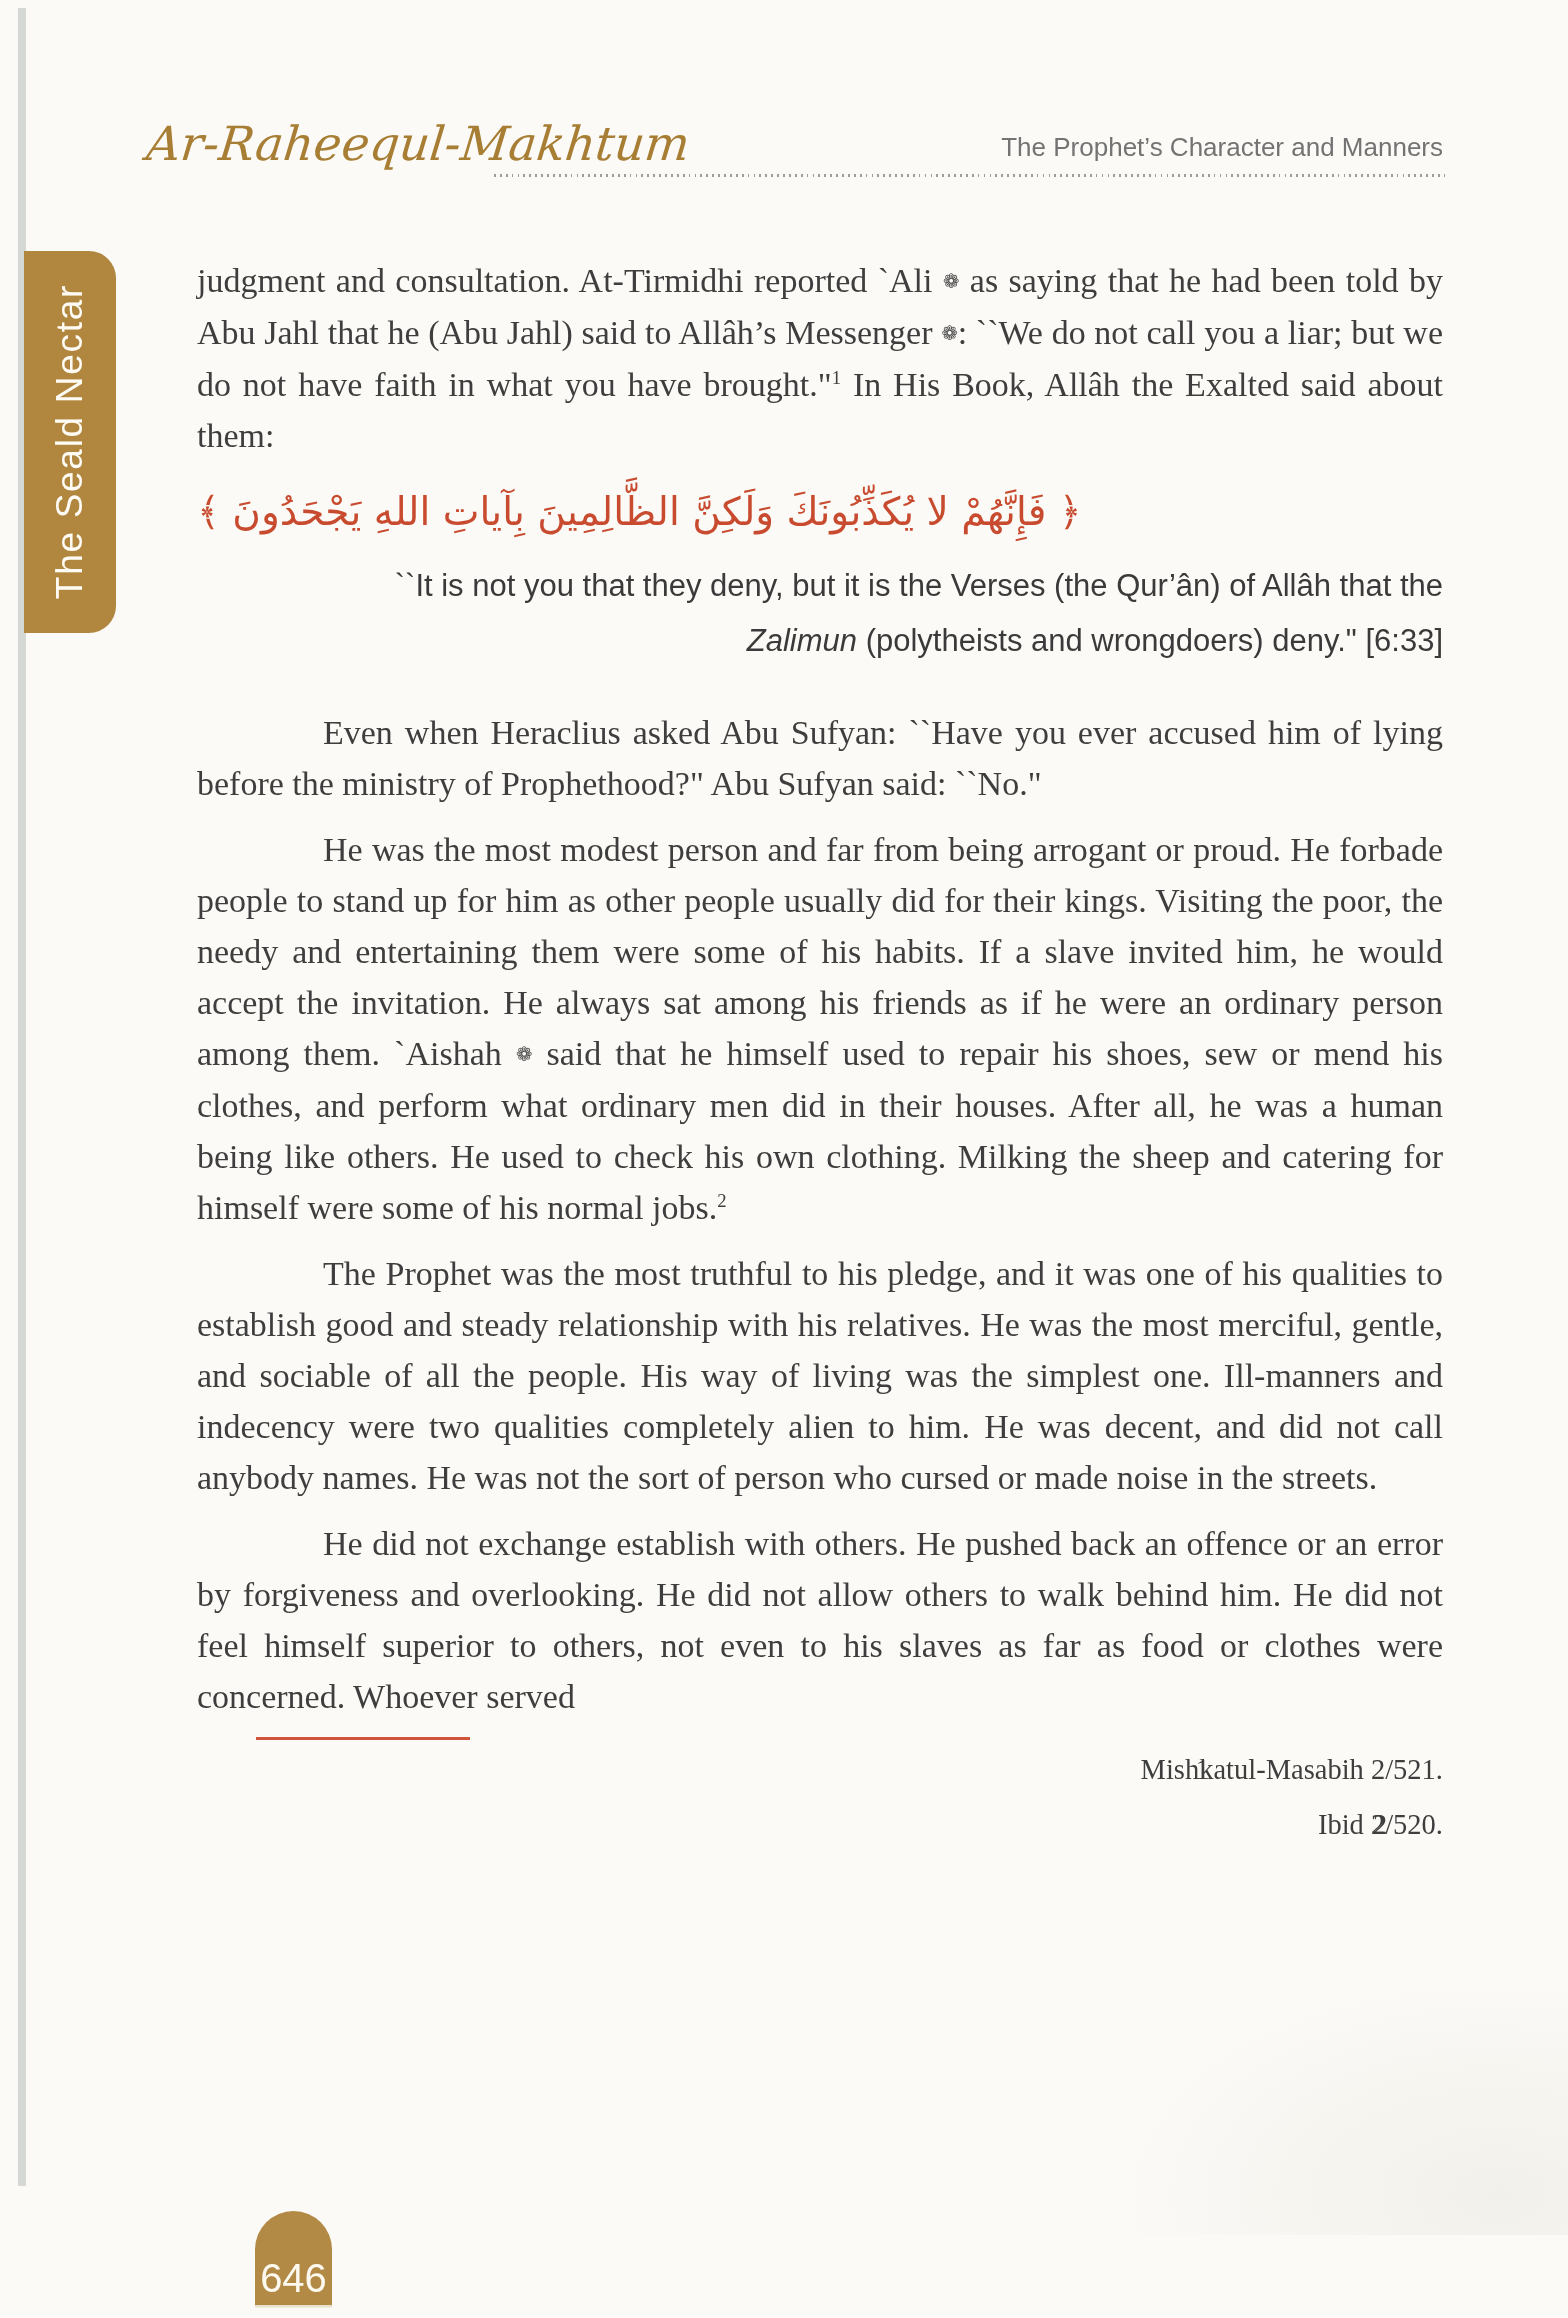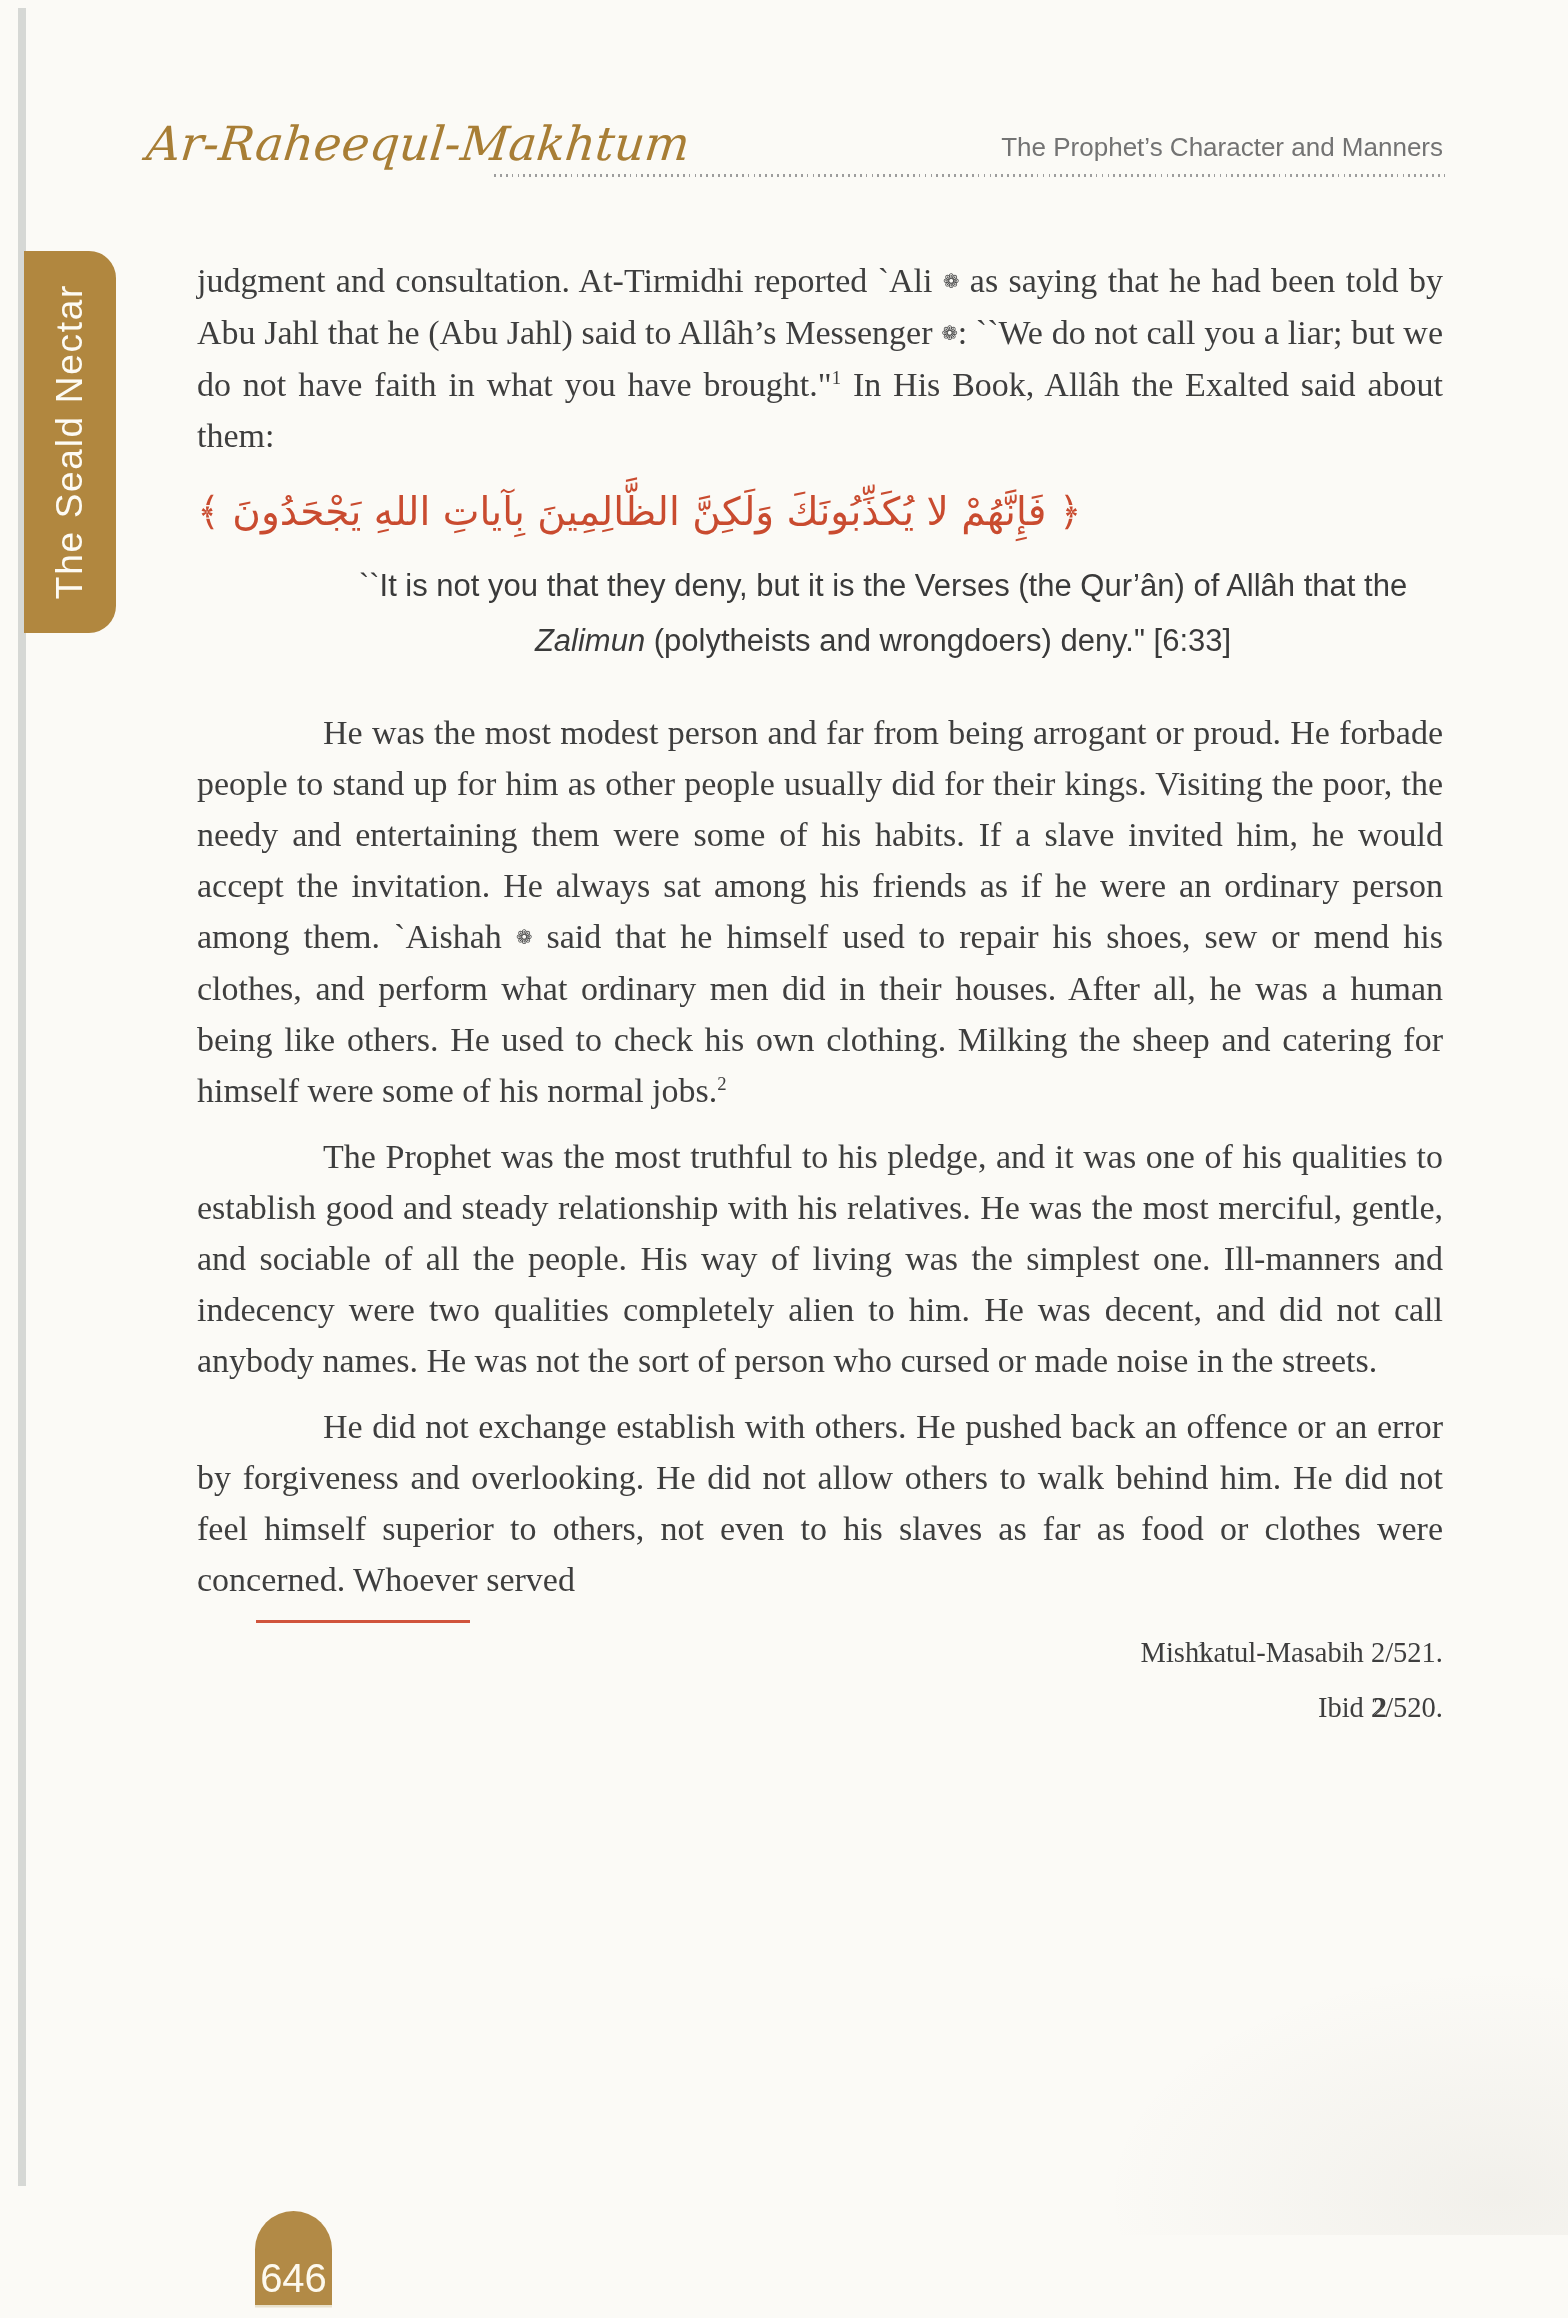--- a/index.html
+++ b/index.html
@@ -47,21 +47,21 @@
   .it  { font-style:italic; }
   .verse {
     text-align:left; direction:rtl;
     font-family:"DejaVu Sans", sans-serif;
     color:#c94b2f; font-size:39px; line-height:1.5;
     margin:22px 0 17px 0; text-indent:0;
   }
   .translation {
     font-family:"Liberation Sans", sans-serif;
     font-size:31px; line-height:55px; color:#3a3a3a;
-    margin:0 0 39px 126px; text-align:center; text-indent:0;
+    margin:0 0 39px 126px; text-align:right; text-indent:0;
   }
   
   .fn-rule { width:214px; height:0; border-top:3.4px solid #d0543c; margin:15px 0 10px 59px; }
   .footnote { font-size:28.5px; line-height:40px; text-align:right; text-indent:0; margin:0; padding-left:59px; color:#3e3e3e; }
   .footnote .fn-num { display:inline-block; width:71px; }
   
   .page-badge {
     position:absolute; left:255px; top:2211px; width:77px; height:94px;
     background:#b28a46; border-radius:39px 39px 0 0;
     display:flex; align-items:center; justify-content:center;
@@ -90,20 +90,21 @@
   <div class="header-title">The Prophet’s Character and Manners</div>
   <div class="header-rule"></div>
 
   <div class="content">
     <p class="noindent">judgment and consultation. At-Tirmidhi reported `Ali <span class="hon">❁</span> as saying that he had been told by Abu Jahl that he (Abu Jahl) said to Allâh’s Messenger <span class="hon">❁</span>: ``We do not call you a liar; but we do not have faith in what you have brought."<span class="sup">1</span> In His Book, Allâh the Exalted said about them:</p>
 
     <div class="verse">﴿ فَإِنَّهُمْ لا يُكَذِّبُونَكَ وَلَكِنَّ الظَّالِمِينَ بِآياتِ اللهِ يَجْحَدُونَ ﴾</div>
 
     <div class="translation">``It is not you that they deny, but it is the Verses (the Qur’ân) of Allâh that the <span class="it">Zalimun</span> (polytheists and wrongdoers) deny." [6:33]</div>
 
+    <p>Even when Heraclius asked Abu Sufyan: ``Have you ever accused him of lying before the ministry of Prophethood?" Abu Sufyan said: ``No."</p>
     <p>He was the most modest person and far from being arrogant or proud. He forbade people to stand up for him as other people usually did for their kings. Visiting the poor, the needy and entertaining them were some of his habits. If a slave invited him, he would accept the invitation. He always sat among his friends as if he were an ordinary person among them. `Aishah <span class="hon">❁</span> said that he himself used to repair his shoes, sew or mend his clothes, and perform what ordinary men did in their houses. After all, he was a human being like others. He used to check his own clothing. Milking the sheep and catering for himself were some of his normal jobs.<span class="sup">2</span></p>
     <p>The Prophet was the most truthful to his pledge, and it was one of his qualities to establish good and steady relationship with his relatives. He was the most merciful, gentle, and sociable of all the people. His way of living was the simplest one. Ill-manners and indecency were two qualities completely alien to him. He was decent, and did not call anybody names. He was not the sort of person who cursed or made noise in the streets.</p>
     <p>He did not exchange establish with others. He pushed back an offence or an error by forgiveness and overlooking. He did not allow others to walk behind him. He did not feel himself superior to others, not even to his slaves as far as food or clothes were concerned. Whoever served</p>
 
     <div class="fn-rule"></div>
 
     <p class="footnote">
       <span class="fn-num">1</span><span>Mishkatul-Masabih 2/521.</span>
     </p>
     <p class="footnote">

